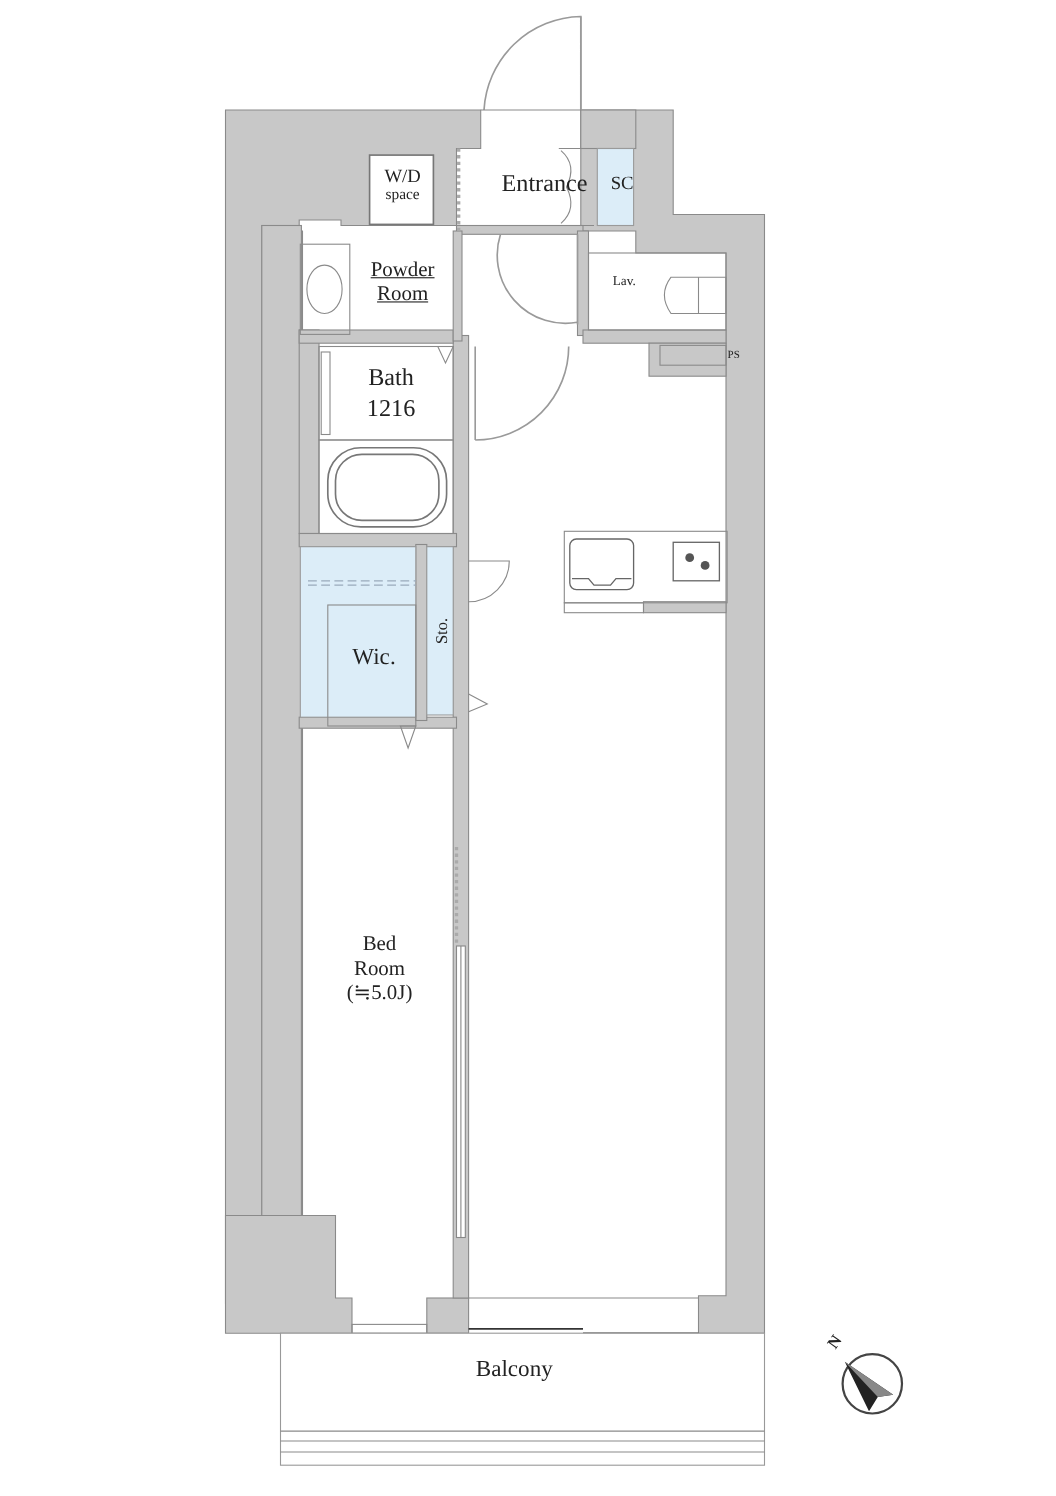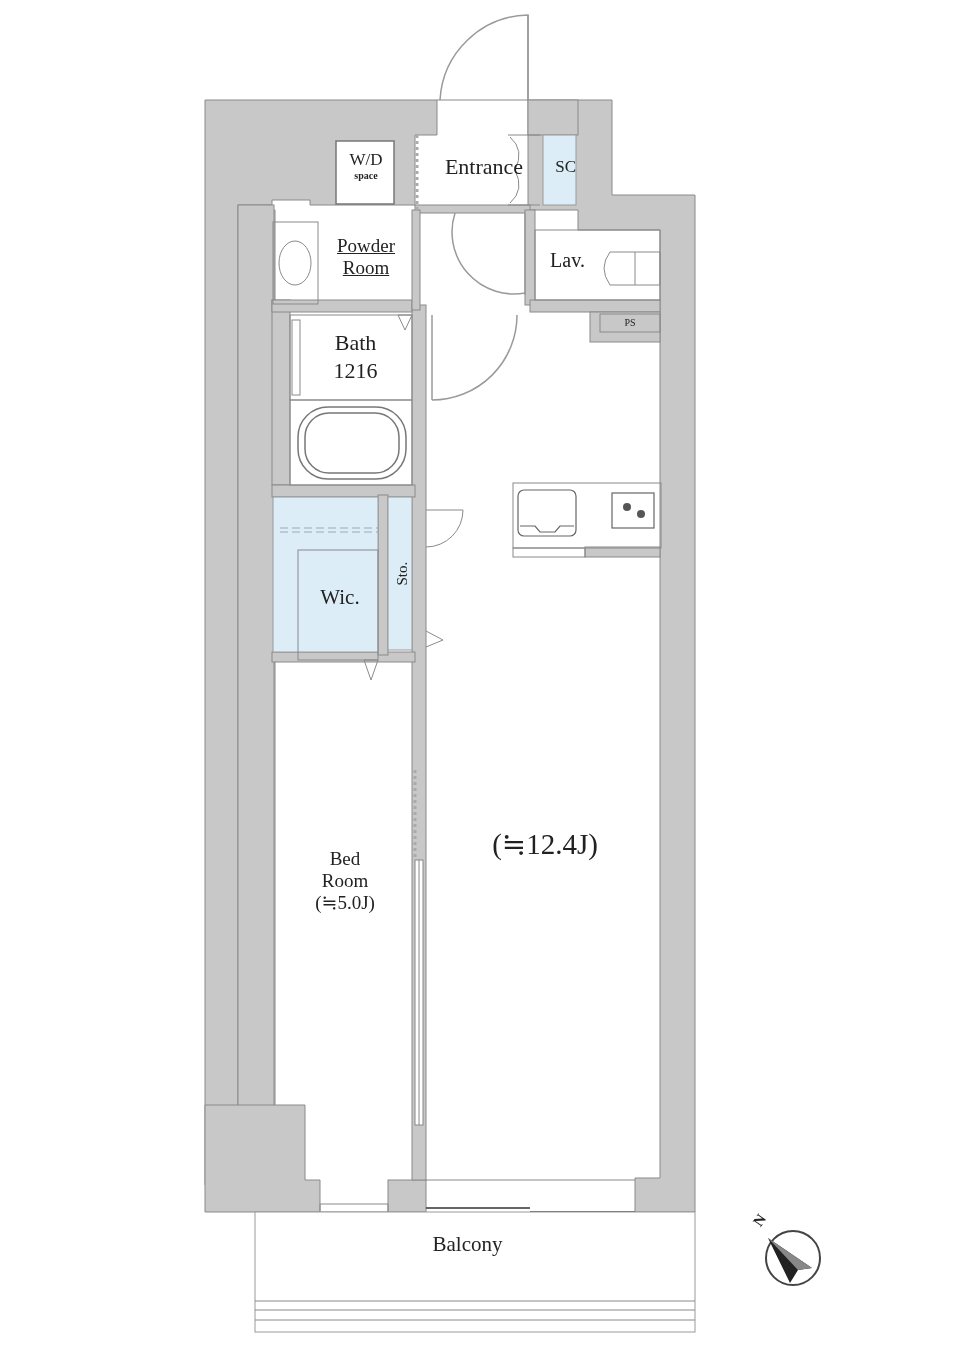--- a/index.html
+++ b/index.html
@@ -123,38 +123,37 @@
 
   <g>
     <circle cx="793" cy="1258" r="27" fill="#fff" stroke="#444" stroke-width="2"></circle>
     <path d="M768,1238 L812,1268 L798,1270 L790,1283 Z" fill="#222"></path>
     <path d="M768,1238 L812,1268 L798,1270 Z" fill="#888"></path>
   </g>
 </svg>
 
 <div class="label" style="left:336px;top:150px;width:60px;font-size:17px;">
   <div>W/D</div>
-  <div style="font-size:10px;font-weight:bold;">space</div>
+  <div style="font-size:14px;">space</div>
 </div>
-<div class="label" style="left:432px;top:154px;width:104px;font-size:22px;">Entrance</div>
+<div class="label" style="left:443px;top:154px;width:104px;font-size:22px;">Entrance</div>
 <div class="label" style="left:543px;top:157px;width:33px;font-size:17px;text-align:right;">SC</div>
 <div class="label" style="left:320px;top:235px;width:92px;font-size:19px;text-decoration:underline;">
   <div>Powder</div>
   <div>Room</div>
 </div>
-<div class="label" style="left:535px;top:249px;width:65px;font-size:20px;">Lav.</div>
-<div class="label" style="left:600px;top:317px;width:60px;font-size:10px;">PS</div>
+<div class="label" style="left:535px;top:249px;width:65px;font-size:12px;">Lav.</div>
+<div class="label" style="left:600px;top:317px;width:60px;font-size:10px;padding-left:37px;">PS</div>
 <div class="label" style="left:300px;top:329px;width:111px;font-size:22px;line-height:1.25;">
   <div>Bath</div>
   <div>1216</div>
 </div>
 <div class="label" style="left:300px;top:585px;width:80px;font-size:21px;text-align:center;">Wic.</div>
 <div class="label" style="left:378px;top:565px;width:50px;font-size:15px;transform:rotate(-90deg);">Sto.</div>
 <div class="label" style="left:430px;top:828px;width:230px;font-size:29px;">
-  <div>(≒12.4J)</div>
 </div>
 <div class="label" style="left:278px;top:848px;width:134px;font-size:19px;">
   <div>Bed</div>
   <div>Room</div>
   <div>(≒5.0J)</div>
 </div>
 <div class="label" style="left:400px;top:1232px;width:135px;font-size:21px;">Balcony</div>
 <div class="label" style="left:750px;top:1212px;width:20px;font-size:15px;font-weight:bold;transform:rotate(-55deg);">N</div>
 
 </body></html>

